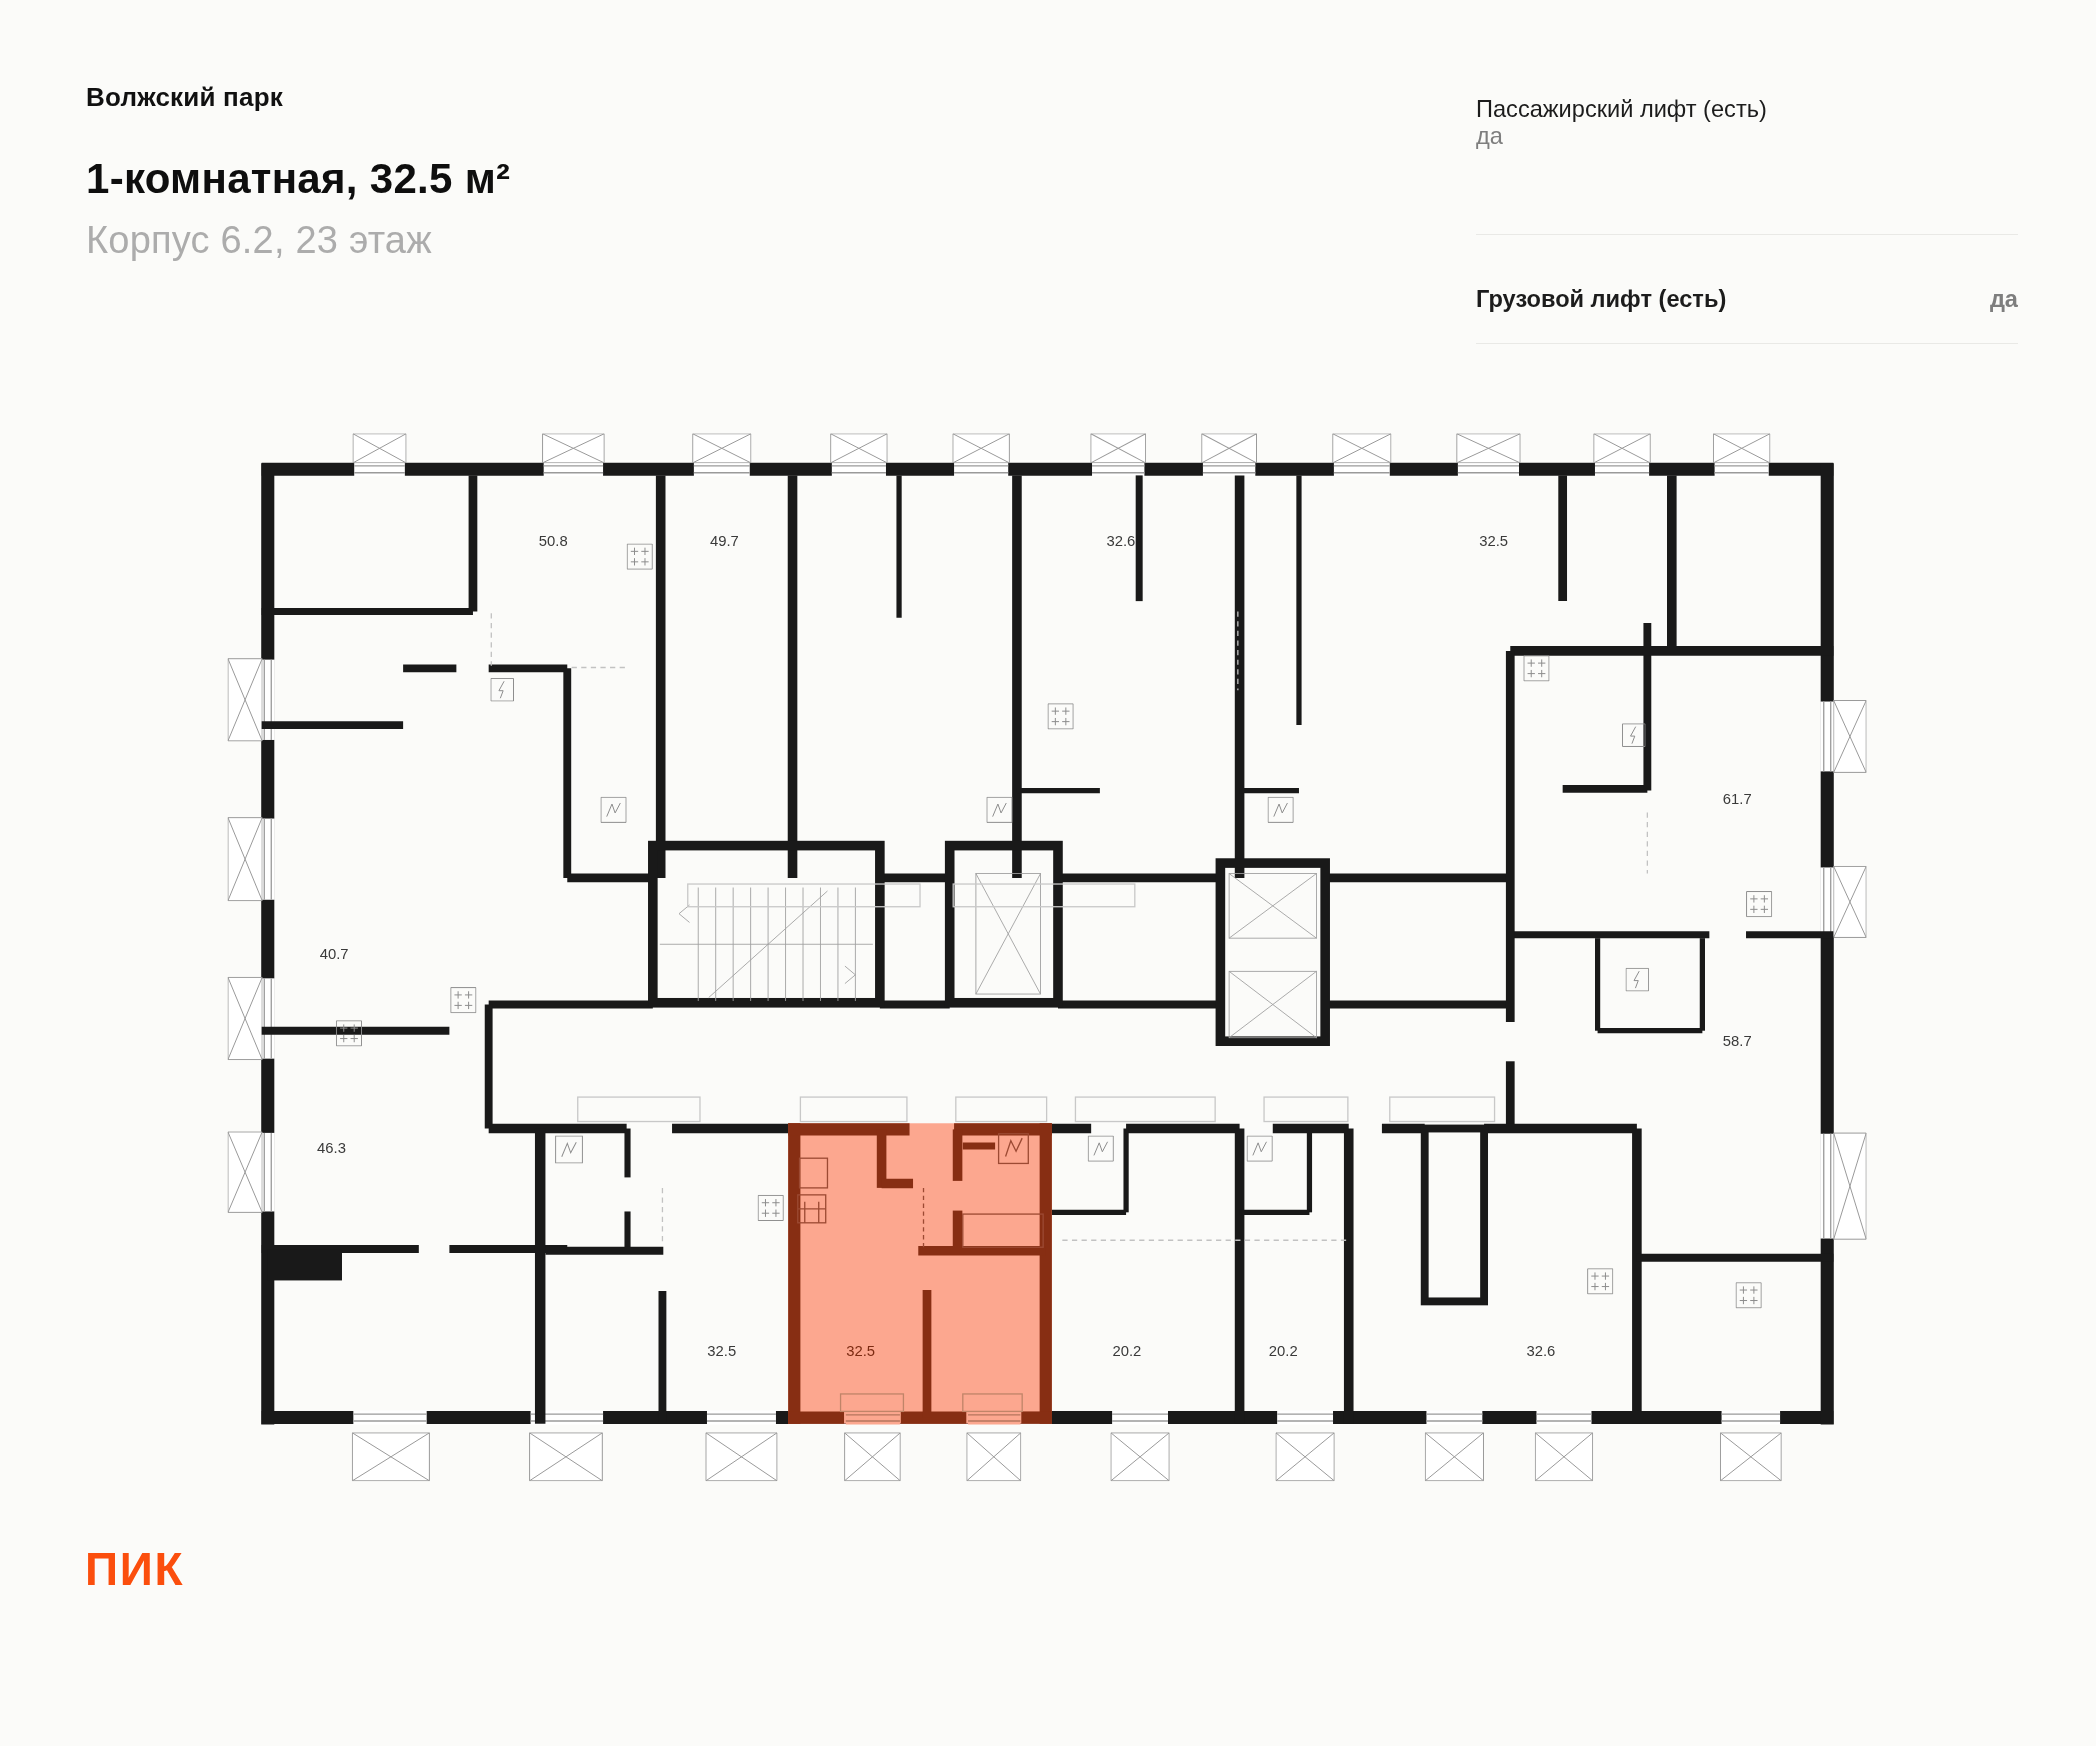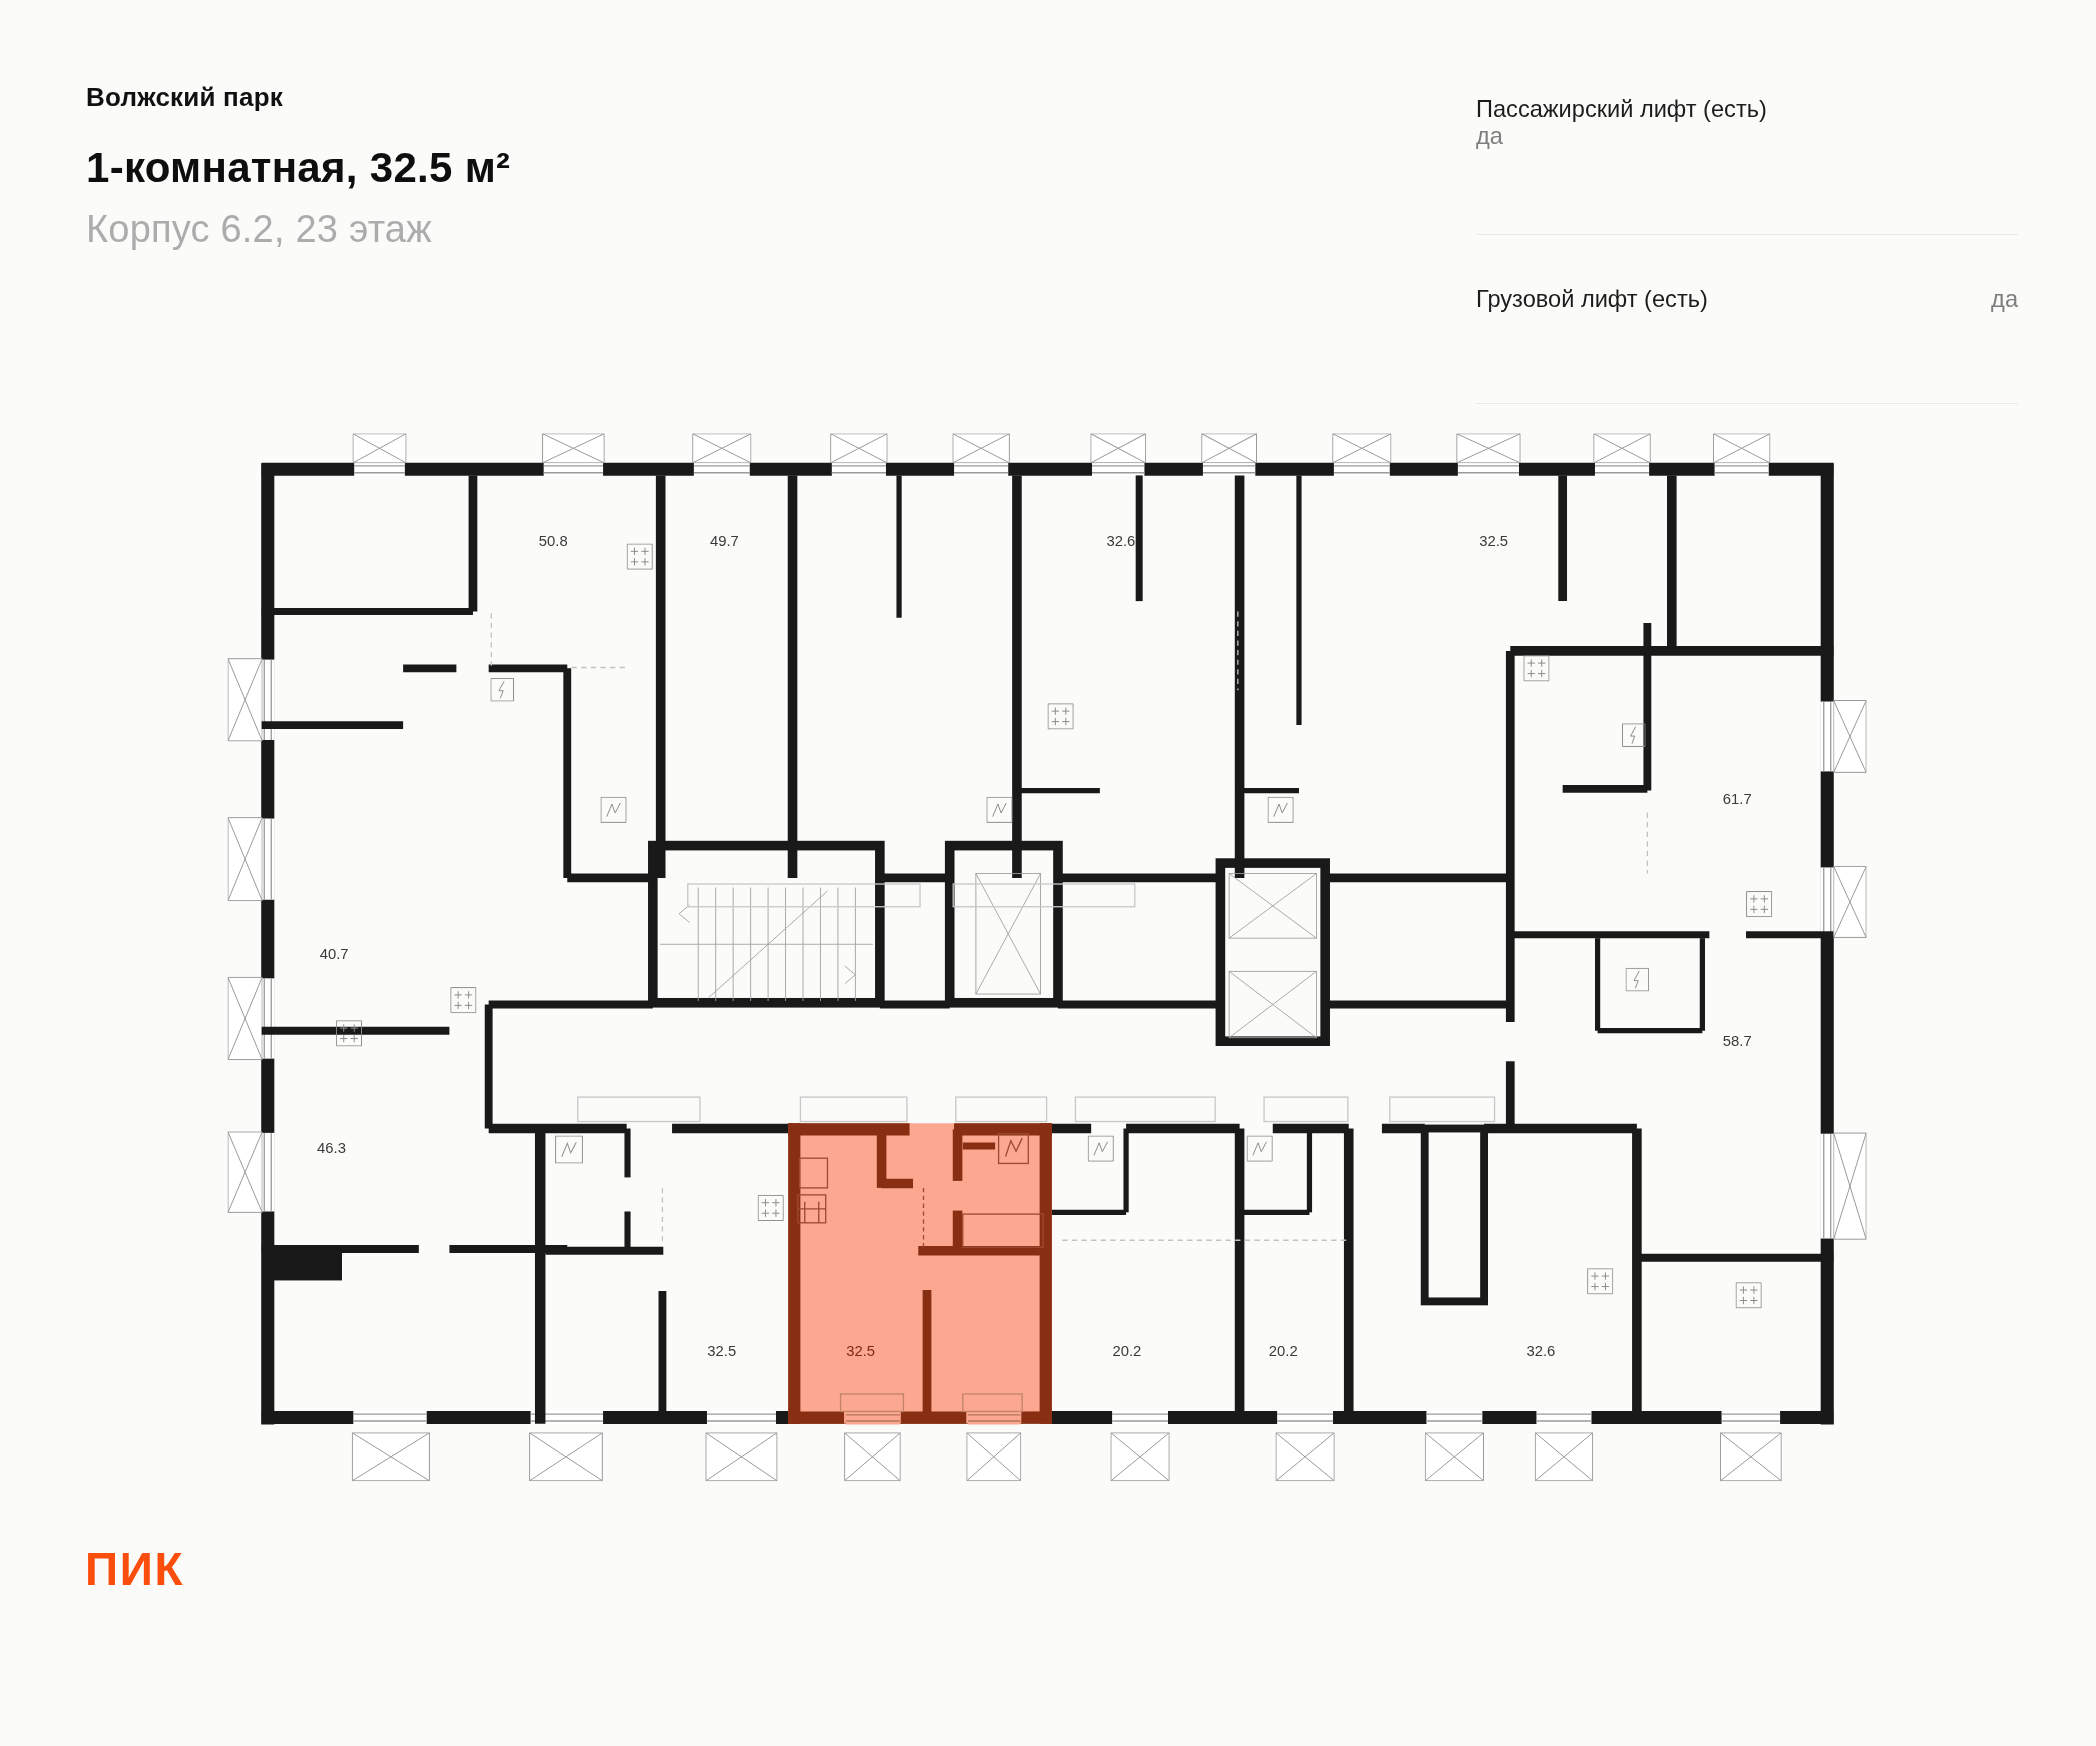--- a/index.html
+++ b/index.html
@@ -5,27 +5,27 @@
   html,body{margin:0;padding:0;}
   body{
     width:2096px;height:1747px;position:relative;
     background:#FBFBF9;
     font-family:"Liberation Sans", sans-serif;
     color:#151515;
     overflow:hidden;
   }
   .hdr{position:absolute;left:86px;top:82px;}
   .hdr .project{font-size:26px;font-weight:700;letter-spacing:0.2px;color:#111;}
-  .hdr .title{font-size:42px;font-weight:700;margin-top:31px;color:#0e0e0e;letter-spacing:0.3px;}
+  .hdr .title{font-size:42px;font-weight:700;margin-top:42px;color:#0e0e0e;letter-spacing:0.3px;}
   .hdr .subtitle{font-size:38px;font-weight:400;margin-top:16px;color:#ACACAC;letter-spacing:0.2px;}
   .info{position:absolute;left:1476px;top:87px;width:542px;}
   .info-row{display:flex;justify-content:space-between;align-items:flex-start;
     border-bottom:1.7px solid #E9E9E6;}
   .info-row.first{padding:8.7px 0 84px 0;flex-direction:column;}
-  .info-row.second{padding:51px 0 90px 0;}
+  .info-row.second{padding:51px 0 30px 0;font-weight:bold;}
   .info-row .lbl{font-size:23.6px;color:#1c1c1c;}
   .info-row .val{font-size:23.6px;color:#7E7E7E;}
   .logo{position:absolute;left:85px;top:1542px;font-size:46px;font-weight:800;
     color:#FB4E0D;letter-spacing:1.7px;}
   .plan{position:absolute;left:218px;top:402px;width:1659px;height:1109px;}
   svg text.al{font-size:17px;fill:#3a3a3a;text-anchor:middle;font-family:"Liberation Sans",sans-serif;}
   svg text.al.hl{fill:#7C2B12;}
 </style>
 </head>
 <body>

